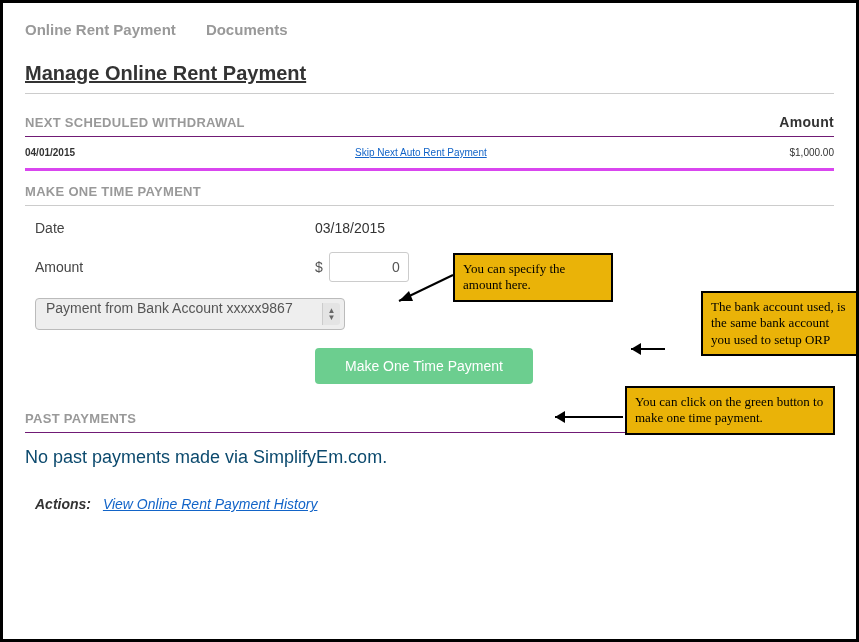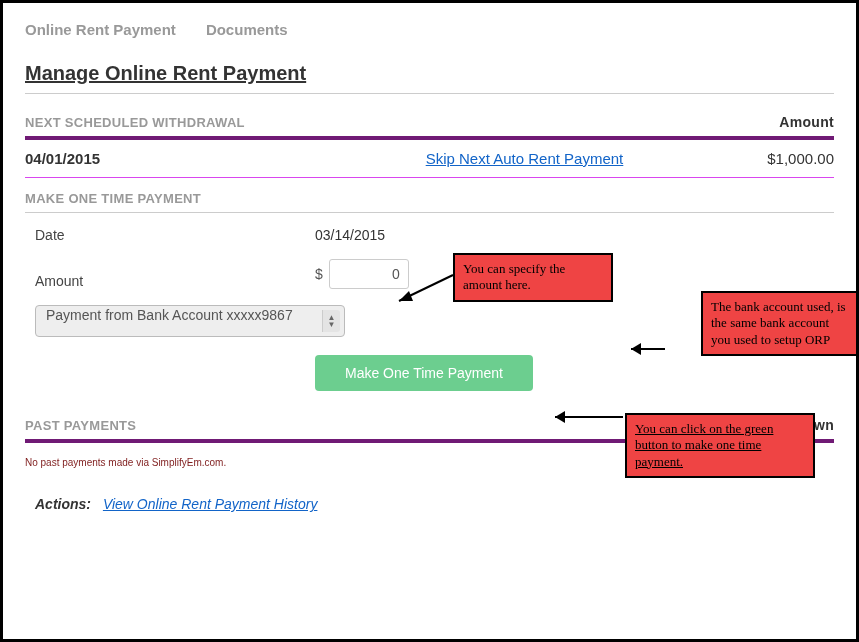--- a/index.html
+++ b/index.html
@@ -42,54 +42,54 @@
   }
   .section-header {
     display: flex;
     justify-content: space-between;
     align-items: baseline;
     color: #999;
     font-weight: bold;
     font-size: 13px;
     letter-spacing: 0.3px;
     padding-bottom: 6px;
-    border-bottom: 4px solid #701a75;
+    border-bottom: 1px solid #701a75;
   }
   .section-header .right {
     color: #333;
     font-size: 14px;
   }
   .sched-row {
     display: flex;
     align-items: center;
     padding: 10px 0;
-    border-bottom: 1px solid #d946ef;
-    font-size: 15px;
+    border-bottom: 3px solid #d946ef;
+    font-size: 10px;
   }
   .sched-date { width: 330px; font-weight: bold; color: #333; }
-  .sched-link { flex: 1; text-align: center; }
+  .sched-link { flex: 1; }
   .link {
     color: #1264c8;
     text-decoration: underline;
     cursor: pointer;
   }
   .sched-amount { width: 140px; text-align: right; color: #333; }
   .mk-section { margin-top: 13px; }
   .mk-header {
     color: #999;
     font-weight: bold;
     font-size: 13px;
     letter-spacing: 0.3px;
     padding-bottom: 6px;
     border-bottom: 1px solid #ccc;
     margin-bottom: 14px;
   }
   .form-row {
     display: flex;
-    align-items: flex-end;
+    align-items: center;
     margin-bottom: 16px;
     padding-left: 10px;
   }
   .form-label { width: 280px; color: #444; font-size: 14px; }
   .form-value { display: flex; align-items: center; gap: 6px; color: #333; }
   .currency { color: #555; }
   .amount-input {
     width: 80px;
     height: 30px;
     text-align: right;
@@ -142,34 +142,34 @@
     background: #6cce8f;
     color: #fff;
     border: none;
     border-radius: 4px;
     height: 36px;
     padding: 0 30px;
     font-size: 14px;
     cursor: pointer;
   }
   .past-empty {
-    color: #7f1d1d;
-    font-size: 10px;
+    color: #0c4a6e;
+    font-size: 18px;
     padding: 14px 0 22px 0;
   }
   .actions-row {
     font-size: 14px;
     padding-left: 10px;
     margin-top: 6px;
   }
   .actions-label { font-style: italic; font-weight: bold; margin-right: 8px; margin-top: 15px; }
   .callout {
     position: absolute;
     border: 2px solid #000;
-    background: #ef4444;
+    background: #eab308;
     padding: 6px 8px;
     font-family: "Times New Roman", serif;
     font-size: 13px;
     line-height: 1.25;
     color: #000;
   }
   .arrow {
     position: absolute;
     pointer-events: none;
   }
@@ -199,21 +199,21 @@
       <a class="link">Skip Next Auto Rent Payment</a>
     </div>
     <div class="sched-amount">$1,000.00</div>
   </div>
 
   <div class="mk-section">
     <div class="mk-header">MAKE ONE TIME PAYMENT</div>
 
     <div class="form-row">
       <div class="form-label">Date</div>
-      <div class="form-value">03/14/2015</div>
+      <div class="form-value">03/18/2015</div>
     </div>
 
     <div class="form-row">
       <div class="form-label">Amount</div>
       <div class="form-value">
         <span class="currency">$</span>
         <input class="amount-input" type="text" value="0" style="">
       </div>
     </div>
 
@@ -252,19 +252,19 @@
     <line x1="70" y1="4" x2="16" y2="30"></line>
     <polygon points="16,30 26,20 30,30"></polygon>
   </svg>
 
   <div class="callout" style="left:698px; top:288px; width:160px;">The bank account used, is the same bank account you used to setup ORP</div>
   <svg class="arrow" style="left:618px; top:338px;" width="46" height="20">
     <line x1="44" y1="8" x2="10" y2="8"></line>
     <polygon points="10,8 20,2 20,14"></polygon>
   </svg>
 
-  <div class="callout" style="left:622px; top:410px; width:190px;text-decoration:underline;">You can click on the green button to make one time payment.</div>
+  <div class="callout" style="left:622px; top:383px; width:210px;">You can click on the green button to make one time payment.</div>
   <svg class="arrow" style="left:540px; top:406px;" width="82" height="18">
     <line x1="80" y1="8" x2="12" y2="8"></line>
     <polygon points="12,8 22,2 22,14"></polygon>
   </svg>
 
 </div>
 
 </body></html>

